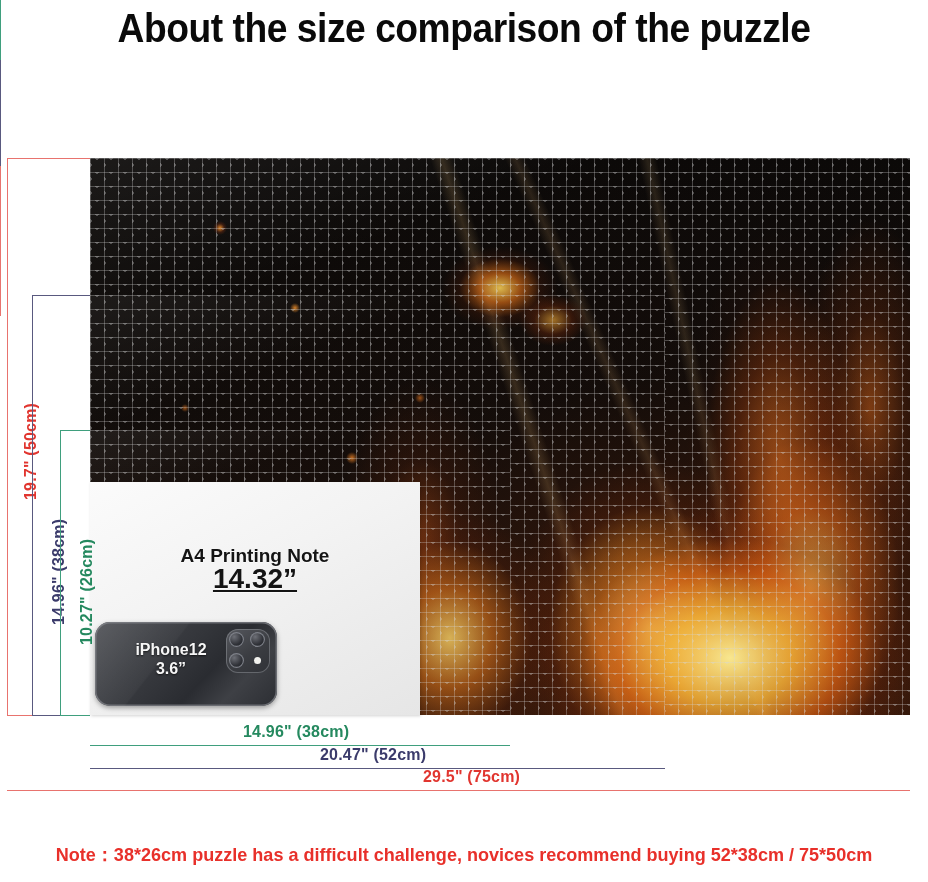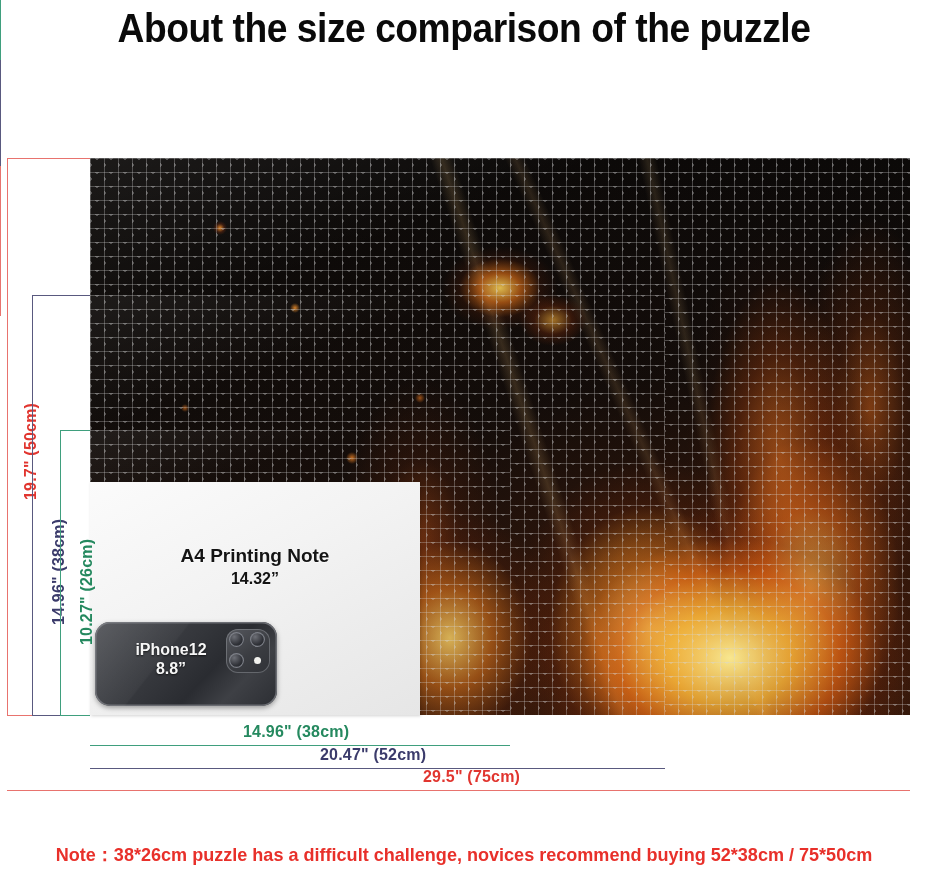--- a/index.html
+++ b/index.html
@@ -117,21 +117,21 @@
     left: 0;
     top: 62px;
     width: 330px;
     text-align: center;
     color: #141414;
     font-weight: bold;
     font-size: 19px;
     line-height: 23px;
     text-shadow: 0 1px 0 rgba(255,255,255,0.6);
   }
-  #a4-label .sub { font-size: 16px; }
+  #a4-label .sub { font-size: 28px; text-decoration: underline; }
 
   
   #iphone {
     position: absolute;
     left: 95px;
     top: 622px;
     width: 182px;
     height: 84px;
     border-radius: 15px;
     background:
@@ -264,21 +264,21 @@
 <div id="iphone">
   <div id="iphone-gloss"></div>
   <div id="iphone-camera">
     <div class="cam-lens" id="cam-lens-1"></div>
     <div class="cam-lens" id="cam-lens-2"></div>
     <div class="cam-lens" id="cam-lens-3"></div>
     <div id="cam-flash"></div>
   </div>
   <div id="iphone-label">
     <div>iPhone12</div>
-    <div>8.8”</div>
+    <div>3.6”</div>
   </div>
 </div>
 
 <div class="dim-line-v c-red" style="left:7px;  top:158px; height:557px;"></div>
 <div class="dim-tick c-red" style="left:7px;  top:158px; width:83px;"></div>
 <div class="dim-tick c-red" style="left:7px;  top:715px; width:83px;"></div>
 <div class="dim-label dim-label-v c-red" style="left:22px; top:500px;">19.7" (50cm)</div>
 
 <div class="dim-line-v c-blue" style="left:32px; top:295px; height:420px;"></div>
 <div class="dim-tick c-blue" style="left:32px; top:295px; width:58px;"></div>

